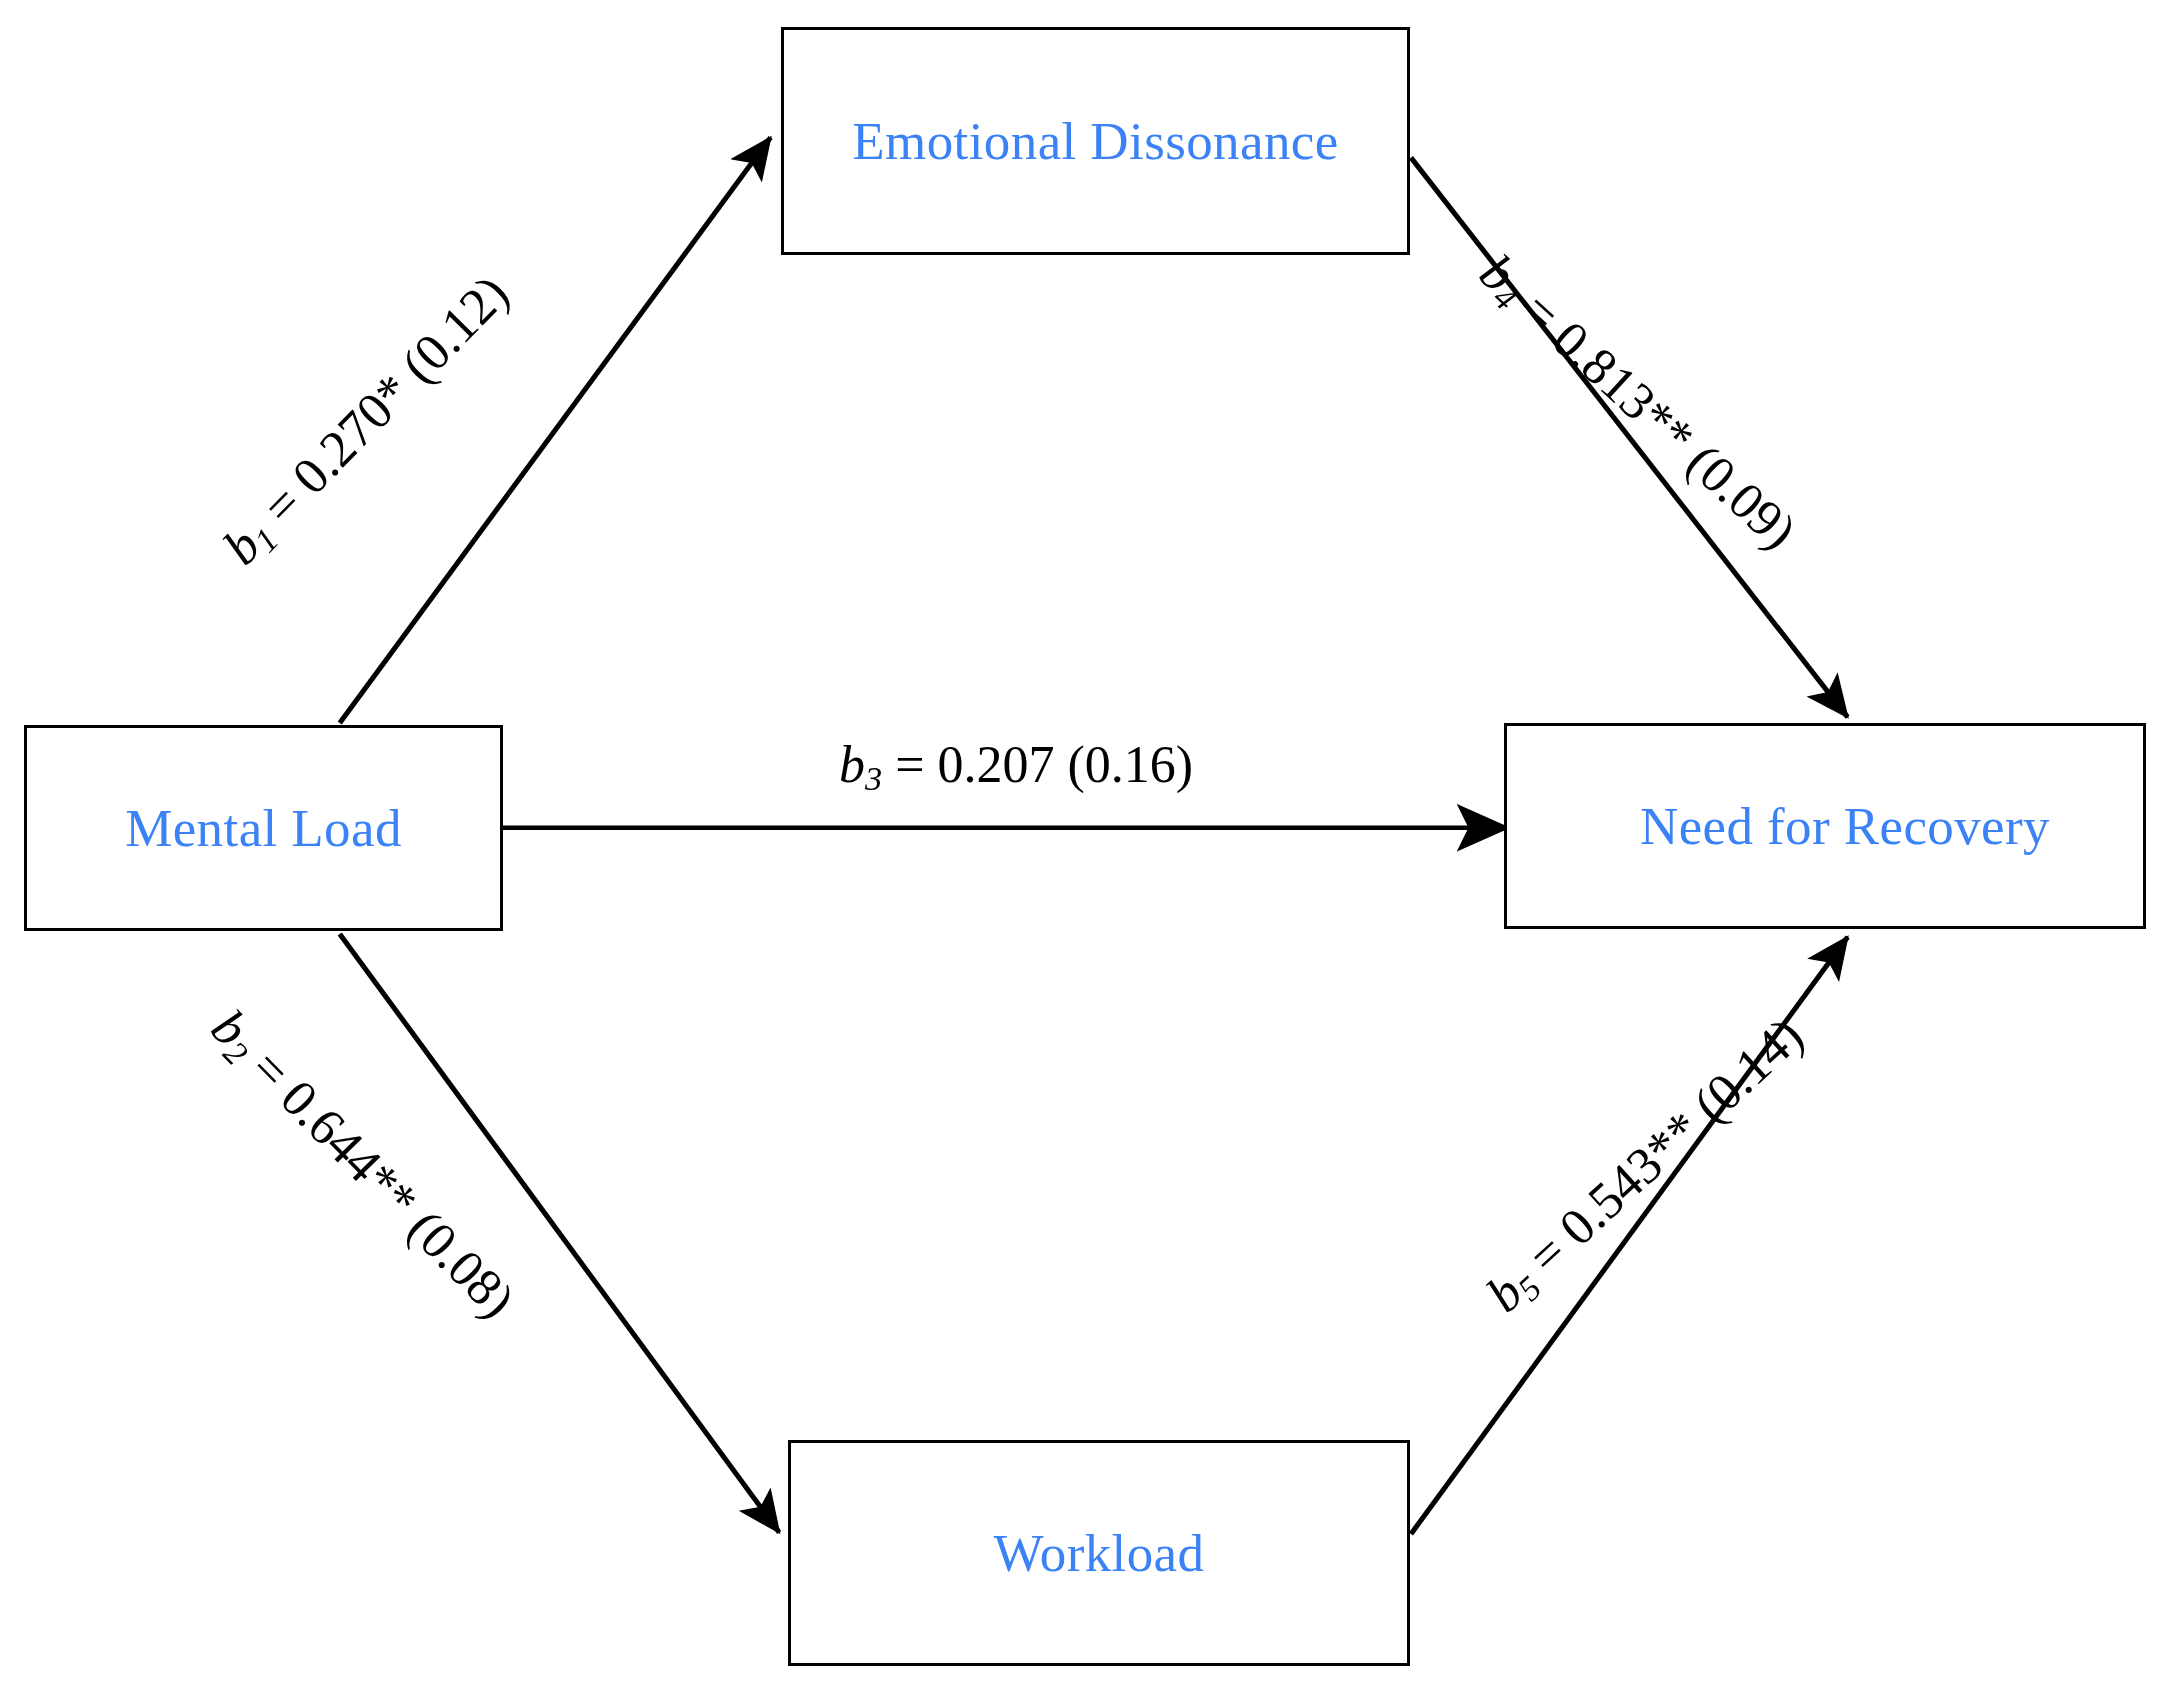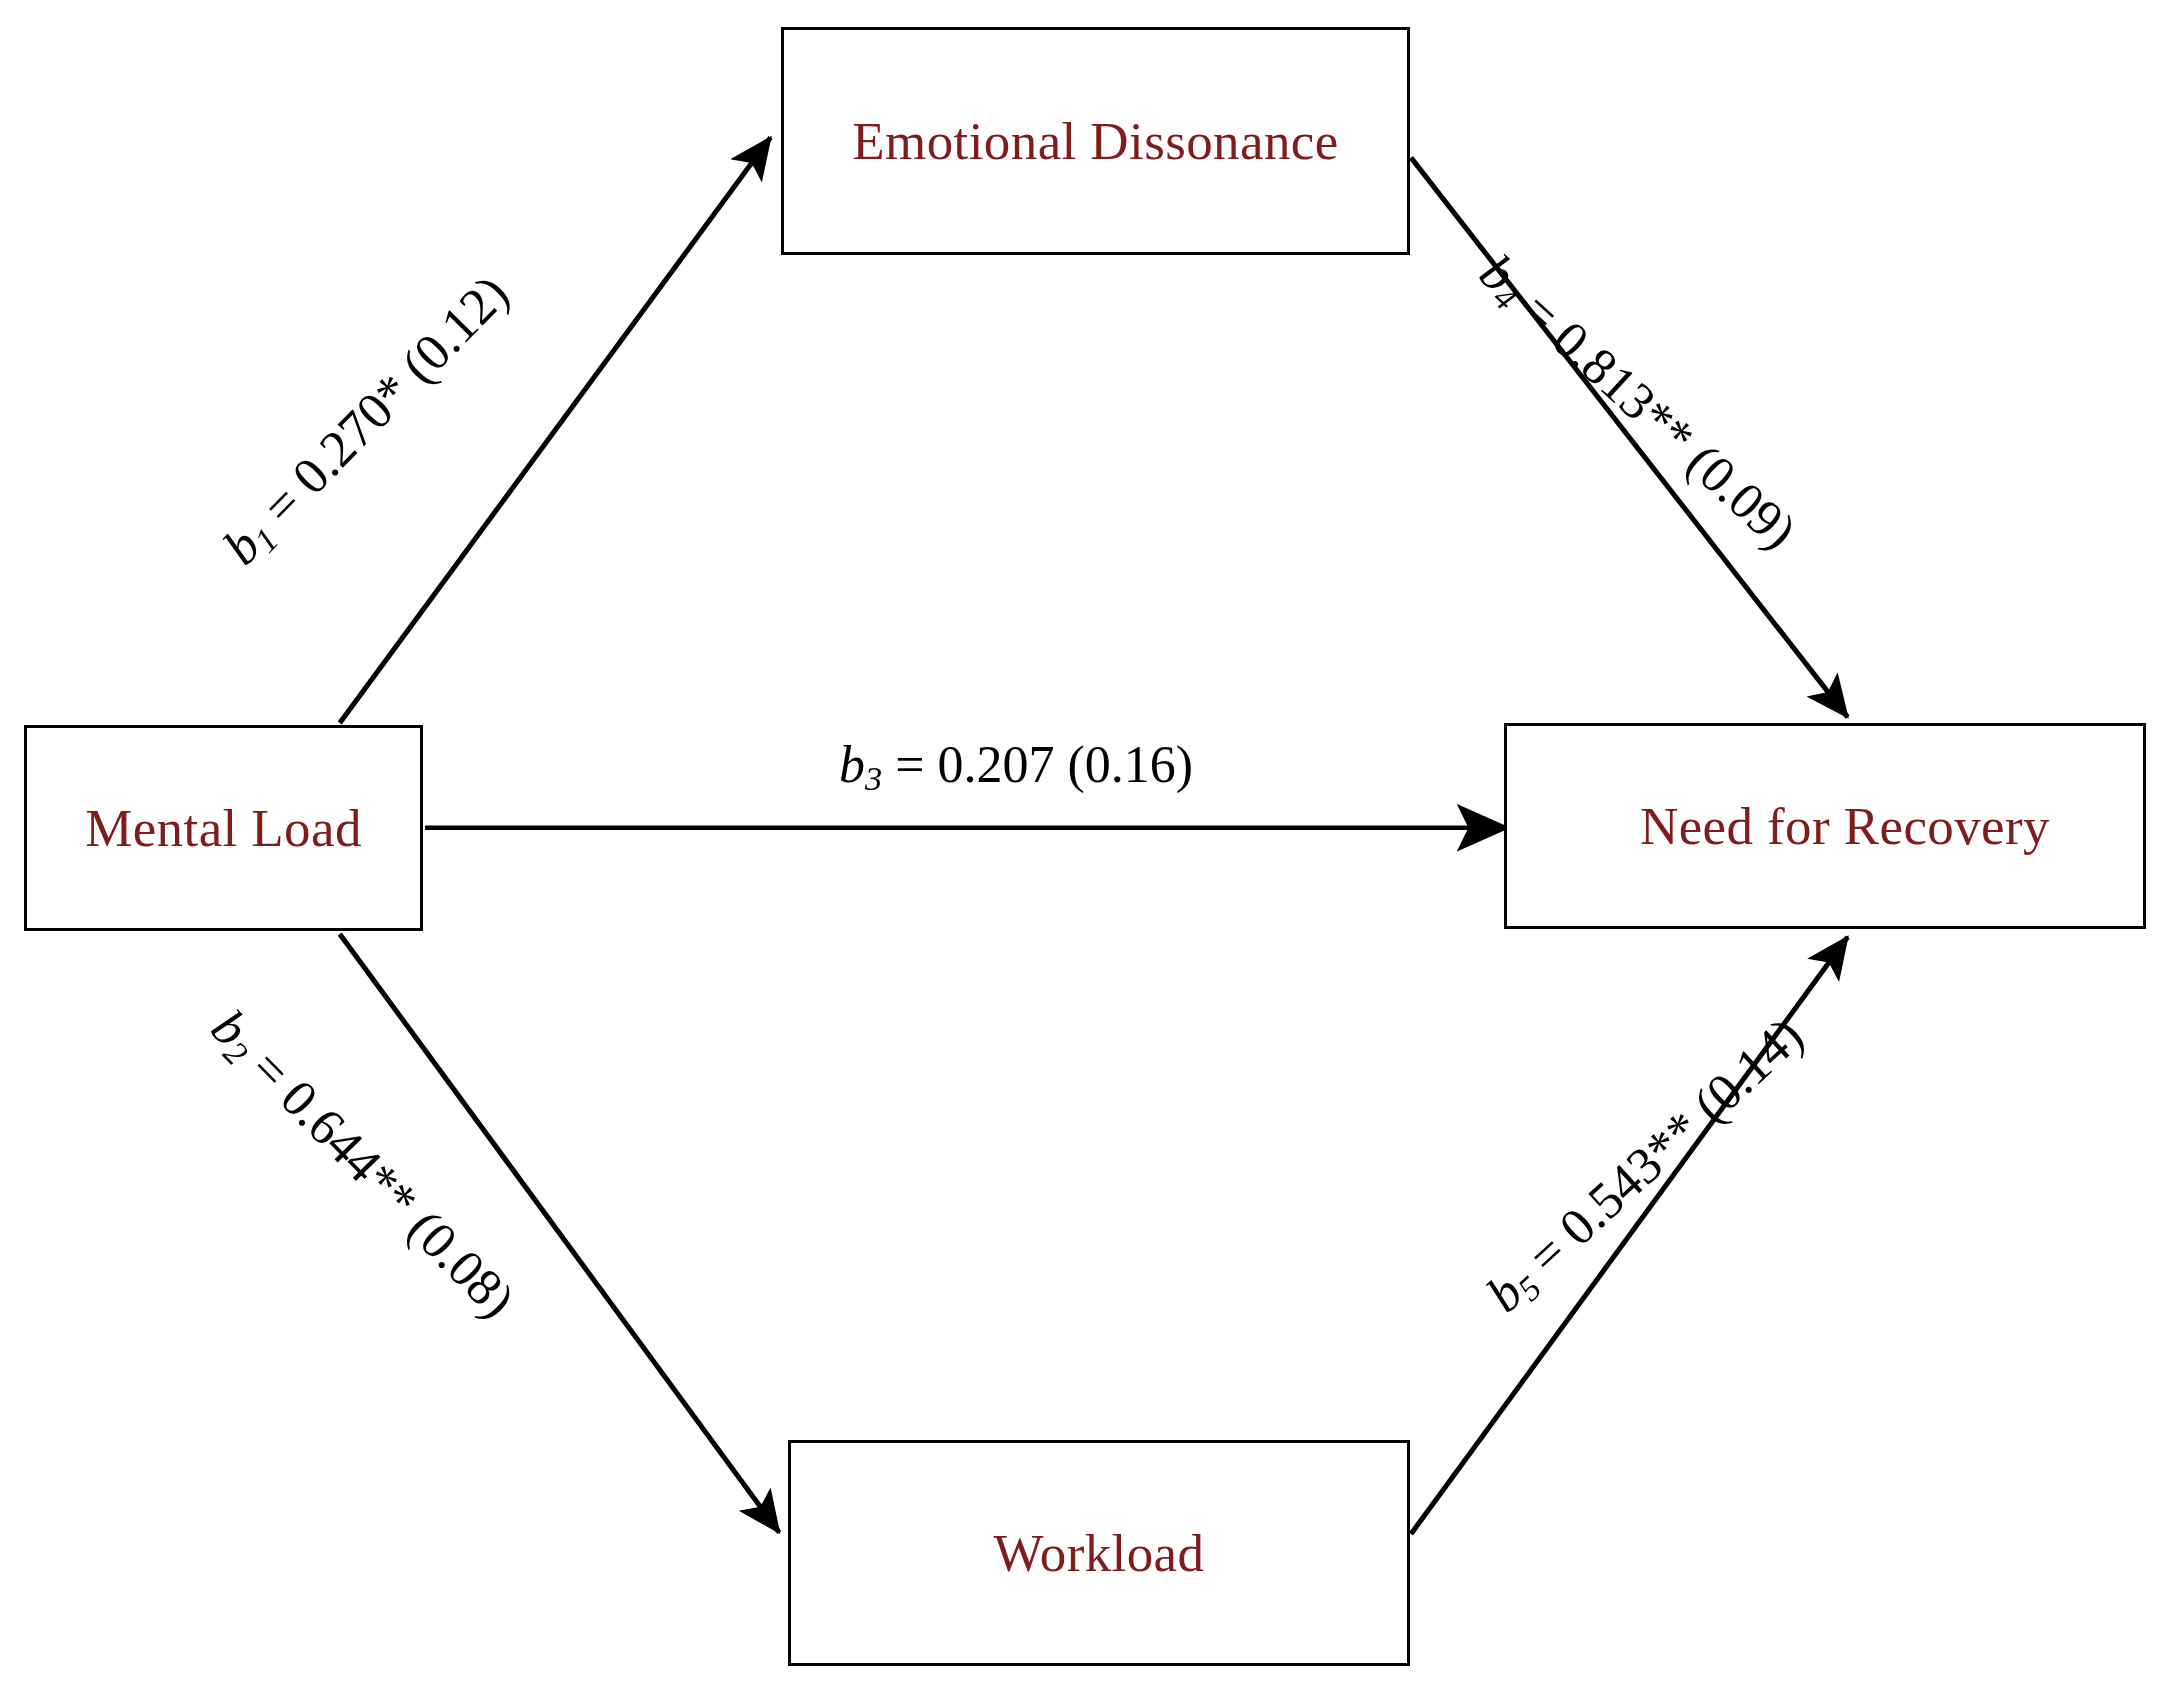--- a/index.html
+++ b/index.html
@@ -32,21 +32,21 @@
     background: #ffffff;
     display: flex;
     align-items: center;
     justify-content: center;
     z-index: 3;
   }
   .node-label {
     font-family: "Liberation Serif", "DejaVu Serif", serif;
     font-size: 53px;
     line-height: 1;
-    color: #7f1d1d;
+    color: #3b82f6;
     white-space: nowrap;
     letter-spacing: 0.4px;
   }
   .path-label {
     position: absolute;
     font-family: "Liberation Serif", "DejaVu Serif", serif;
     font-size: 52px;
     line-height: 1;
     color: #000000;
     white-space: nowrap;
@@ -58,21 +58,21 @@
     font-style: italic;
   }
   .path-label sub {
     font-style: italic;
     font-size: 0.66em;
     vertical-align: -0.22em;
     line-height: 0;
   }
   
   #node-emotional-dissonance { left: 781px; top: 27px;   width: 629px; height: 228px; }
-  #node-mental-load          { left: 24px;   top: 725px; width: 399px; height: 206px; }
+  #node-mental-load          { left: 24px;   top: 725px; width: 479px; height: 206px; }
   #node-need-for-recovery    { left: 1504px; top: 723px; width: 642px; height: 206px; padding-left: 40px; }
   #node-workload             { left: 788px; top: 1440px; width: 622px; height: 226px; text-align: center; }
 
   
   #label-b1 { left: 176px;  top: 394px;  transform: rotate(-45.5deg); }
   #label-b4 { left: 1435px; top: 376px;  transform: rotate(42.5deg); }
   #label-b3 { left: 839px; top: 739px; }
   #label-b2 { left: 160px;  top: 1138px; transform: rotate(45.5deg); }
   #label-b5 { left: 1442px; top: 1139px; transform: rotate(-42.5deg); }
 </style>

